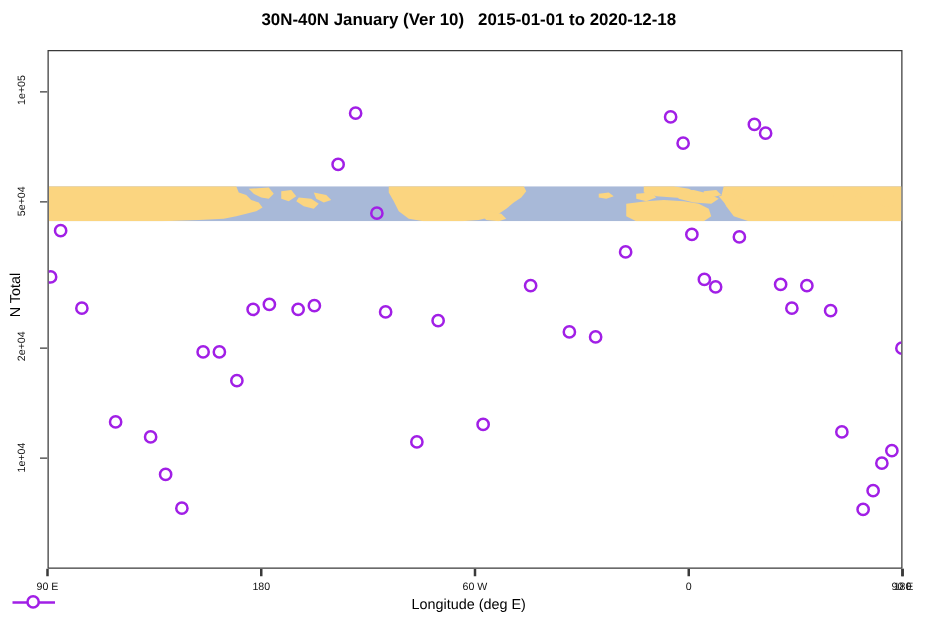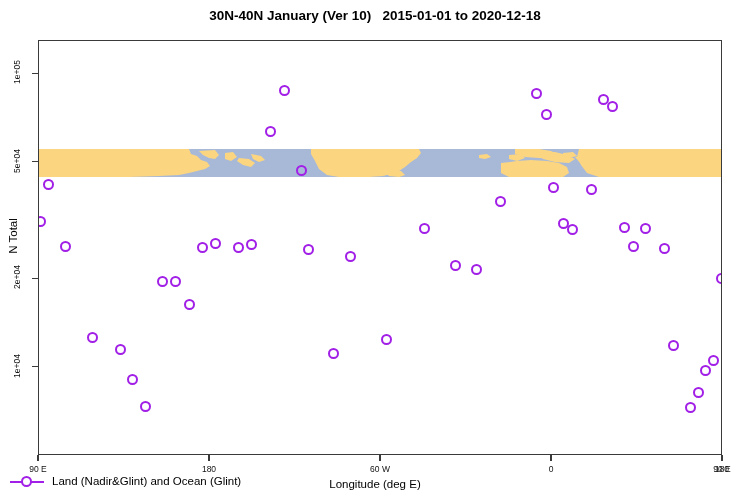--- a/index.html
+++ b/index.html
@@ -261,16 +261,15 @@
         <div class="marker" style="left: 674.5px; top: 319.29px; border-color: rgb(161, 31, 230);"></div>
         <div class="marker" style="left: 682.1px; top: 237.15px; border-color: rgb(161, 31, 230);"></div>
       </div>
   </div>
 
   <div id="legend">
     <span id="legend-line">
       <span class="lseg"></span>
       <span class="lmark"></span>
     </span>
-    <span id="legend-label">Land (Nadir&amp;Glint) and Ocean (Glint)</span>
   </div>
 
 </div>
 
 </body></html>

